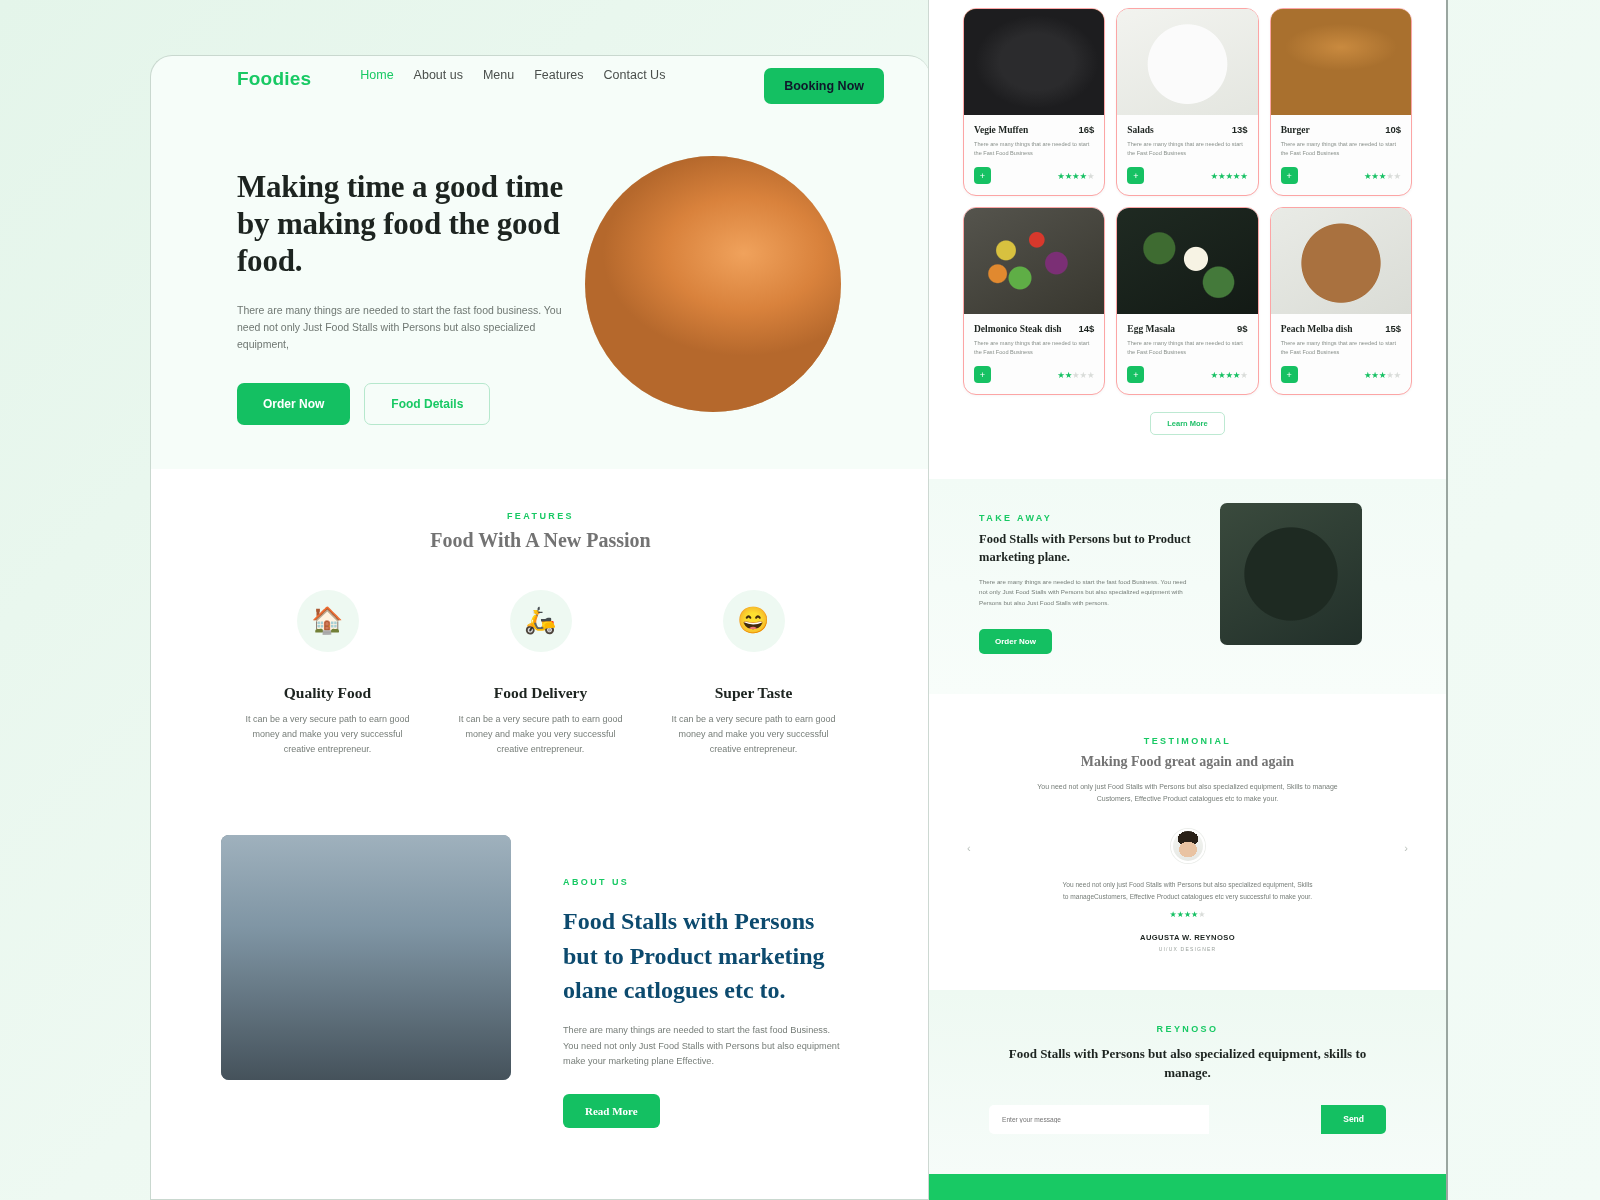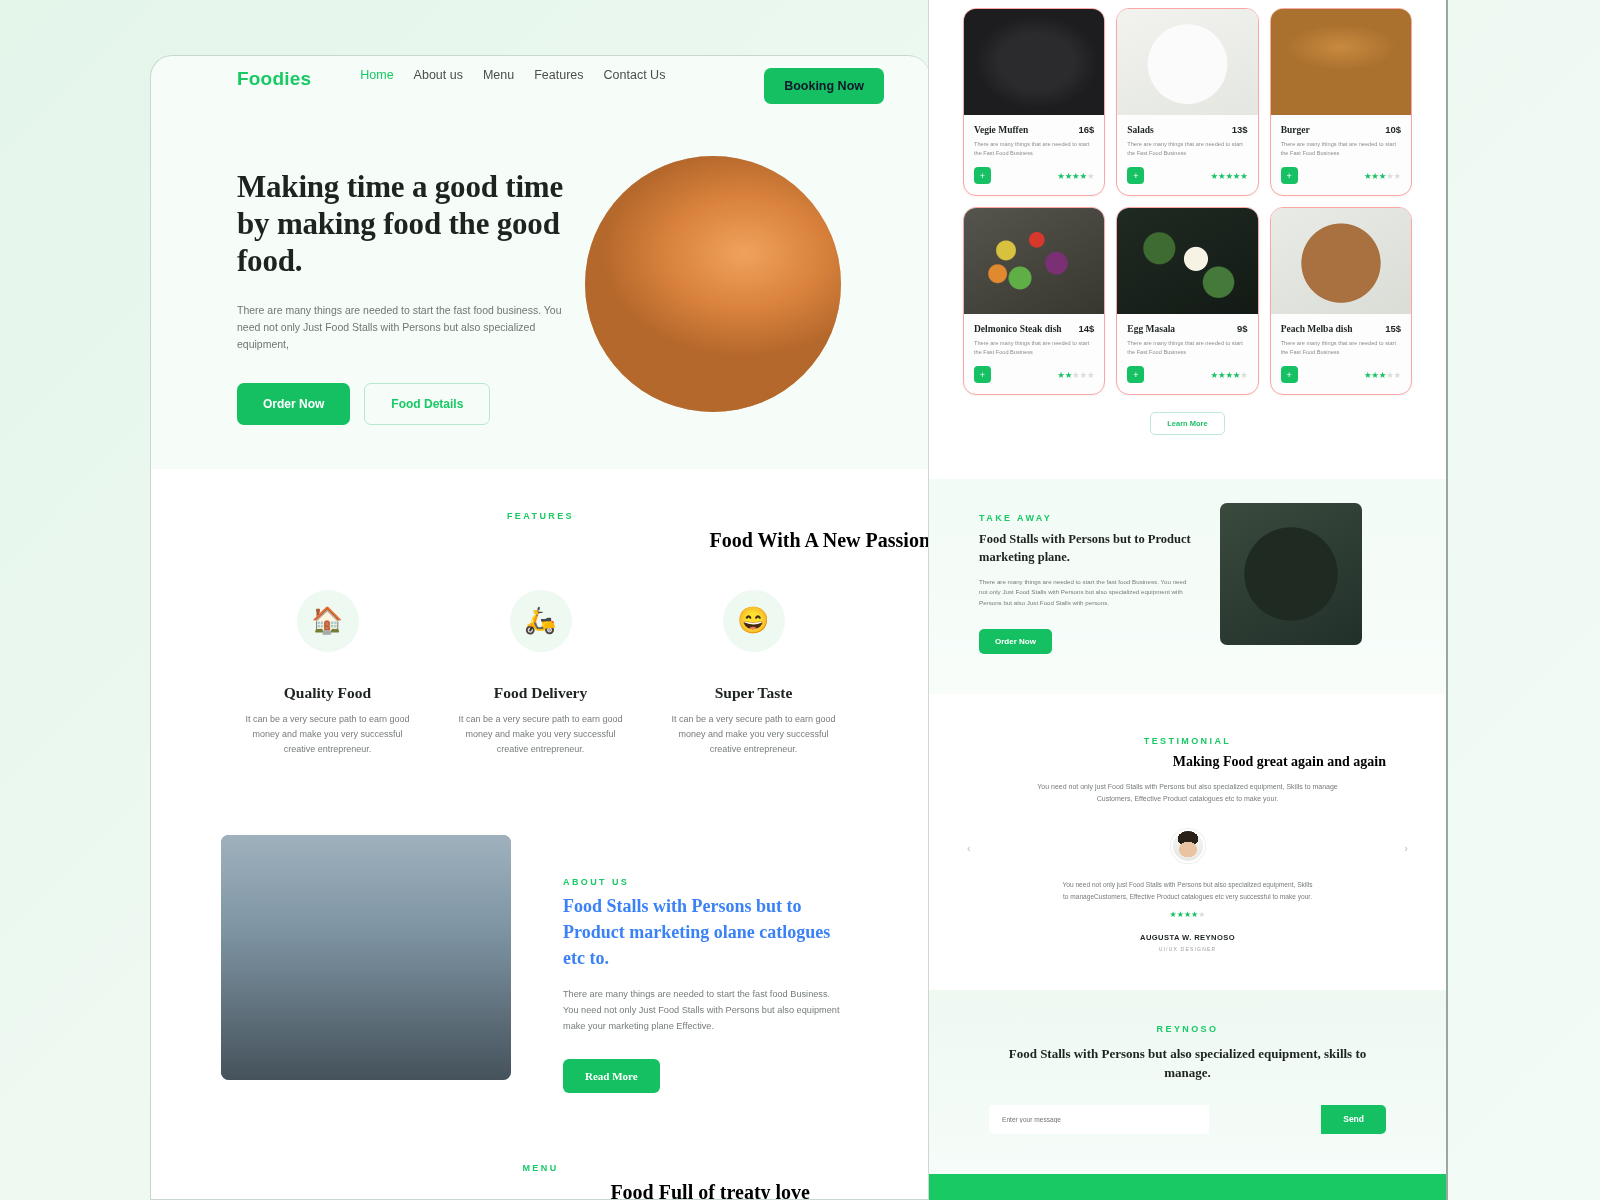--- a/index.html
+++ b/index.html
@@ -123,34 +123,34 @@
      radial-gradient(circle at 70% 58%, #e2e0d4 0 7%, transparent 8%),
      linear-gradient(150deg,#3a4a3d,#22302a); }
   .ph-avatar { background:
      radial-gradient(ellipse 30% 26% at 50% 62%, #e9c3a2 0 100%, transparent 100%),
      radial-gradient(ellipse 34% 26% at 50% 26%, #2a2118 0 100%, transparent 100%),
      linear-gradient(180deg,#f4f5f2,#e6e8e4); }
 
   
   .sect-white { background:#ffffff; }
   .eyebrow { color:#18c964; font-size:9px; font-weight:700; letter-spacing:2.4px; text-align:center; }
-  .sect-title { font-size:20px; color:#000000; font-weight:700; text-align:right; margin-top:8px; }
+  .sect-title { font-size:20px; color:#737373; font-weight:700; text-align:center; margin-top:8px; }
   .features { display:flex; padding: 0 70px; margin-top:38px; }
   .feature { flex:1; text-align:center; }
   .feature-circle { width:62px;height:62px;border-radius:50%;background:#eef9f2;margin:0 auto;
     display:flex;align-items:center;justify-content:center;font-size:26px; }
   .feature-name { margin-top:32px; font-size:15.5px; color:#1d2420; font-weight:600; }
   .feature-desc { margin-top:10px; font-size:9px; line-height:1.7; color:#767d78; padding:0 22px; }
 
   
   .about { display:flex; padding: 0 70px; margin-top:78px; }
   .about-img { width:290px;height:245px;border-radius:8px;overflow:hidden;flex:none; }
   .about-right { margin-left:52px; padding-top:42px; }
   .eyebrow-l { color:#18c964; font-size:9px; font-weight:700; letter-spacing:2.4px; }
-  .about-title { font-size:18px; line-height:1.42; color:#3b82f6; font-weight:700; margin-top:7px; max-width:290px; }
+  .about-title { font-size:24px; line-height:1.42; color:#0c4a6e; font-weight:700; margin-top:17px; max-width:290px; }
   .about-desc { margin-top:16px; font-size:9.2px; line-height:1.72; color:#767d78; max-width:282px; }
   .readmore { margin-top:24px; background:#14c062;color:#fff;border:none;font-size:11px;font-weight:600;
     padding:11px 22px;border-radius:6px;cursor:pointer;font-family:Liberation Serif, serif; }
 
   
   .menu-band { margin-top:70px; text-align:center; padding:0 120px; }
 
   
   .cards { display:grid; grid-template-columns: repeat(3, 1fr); gap:11px; padding: 8px 34px 0 34px; }
   .card { background:#fdfdfd; border:1px solid #fca5a5; border-radius:13px; overflow:hidden;

